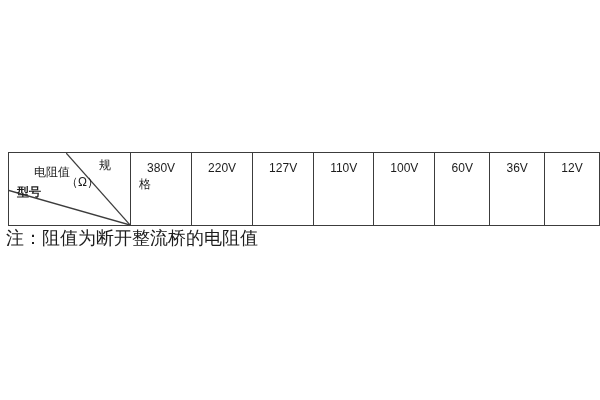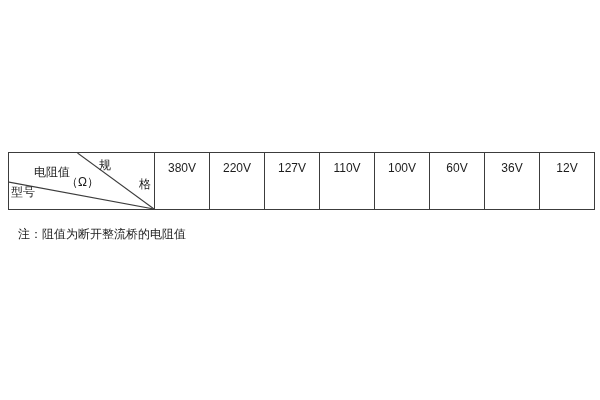--- a/index.html
+++ b/index.html
@@ -20,21 +20,21 @@
     left: 8px;
     top: 152px;
     border-collapse: collapse;
     table-layout: fixed;
   }
   .spec-table td {
     border: 1px solid #3c3c3c;
     font-size: 12px;
     color: #1c1c1c;
     text-align: center;
-    padding: 0;
+    padding: 16px;
     background: #ffffff;
   }
   col.c-first { width: 146px; }
   col.c-volt  { width: 55px; }
   .header-row td {
     height: 48px;
     vertical-align: top;
   }
   .header-row td.vh {
     padding-top: 8px;
@@ -53,30 +53,30 @@
     position: absolute;
     font-size: 12px;
     line-height: 12px;
     white-space: nowrap;
     color: #1c1c1c;
   }
   .l-spec1 { left: 90px;  top: 6px;  }
   .l-spec2 { left: 130px; top: 25px; }
   .l-res   { left: 25px;  top: 13px; }
   .l-unit  { left: 57px;  top: 23px; }
-  .l-model { left: 2px;   top: 33px; }
+  .l-model { left: 8px;   top: 33px; font-weight: bold; }
   .data-row td {
     height: 19px;
     vertical-align: middle;
   }
   .note {
     position: absolute;
-    left: 18px;
+    left: 6px;
     top: 226px;
-    font-size: 12px;
+    font-size: 18px;
     color: #1c1c1c;
     white-space: nowrap;
   }
 </style>
 </head>
 <body>
 
 <div class="canvas">
 
   <table class="spec-table">

